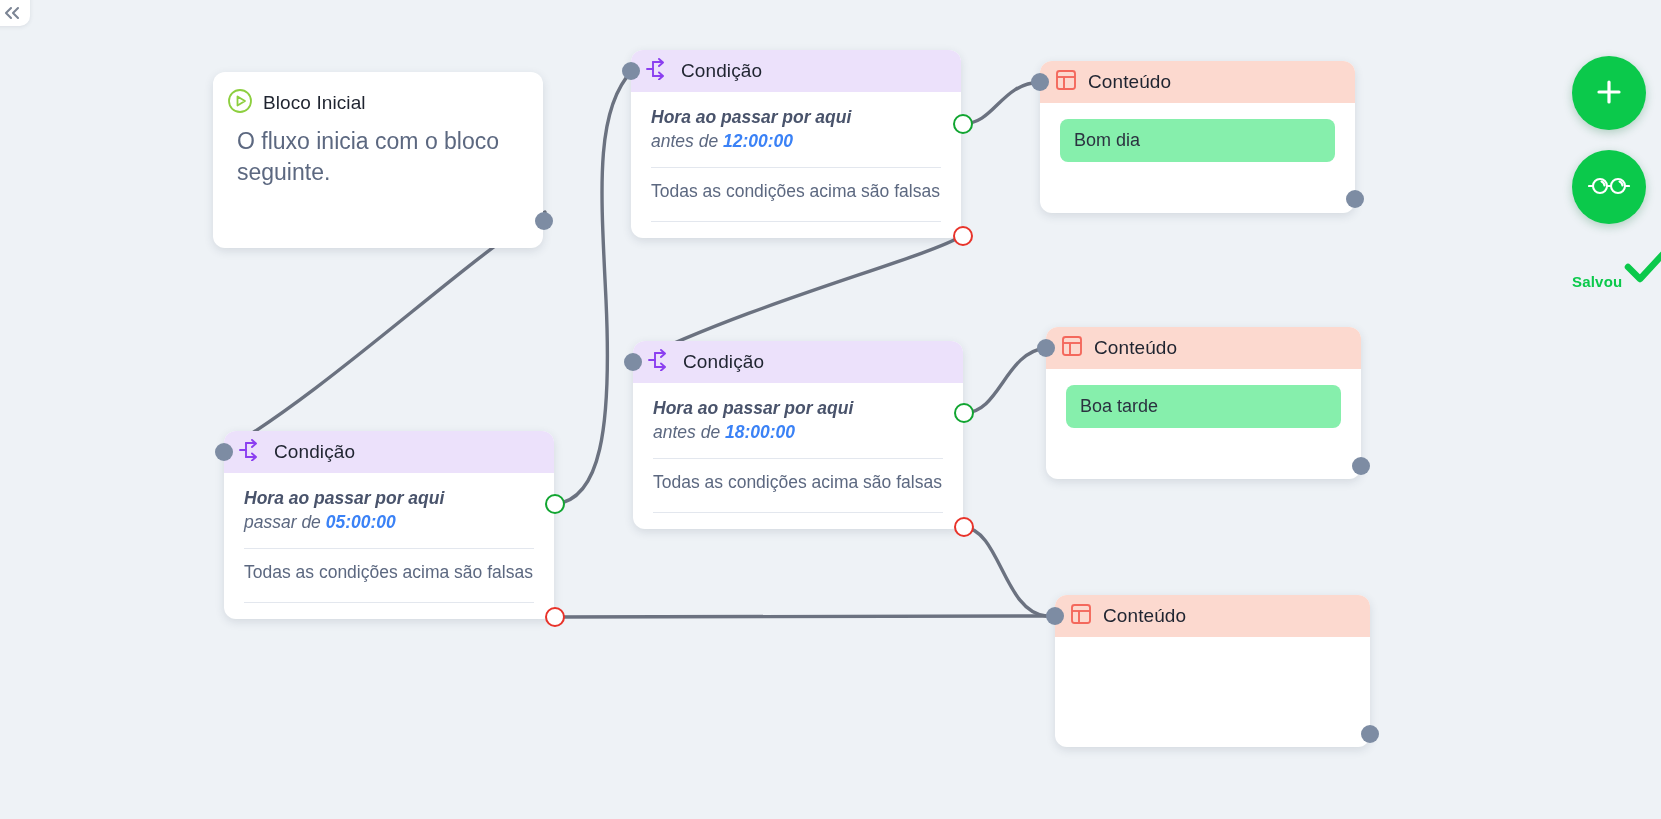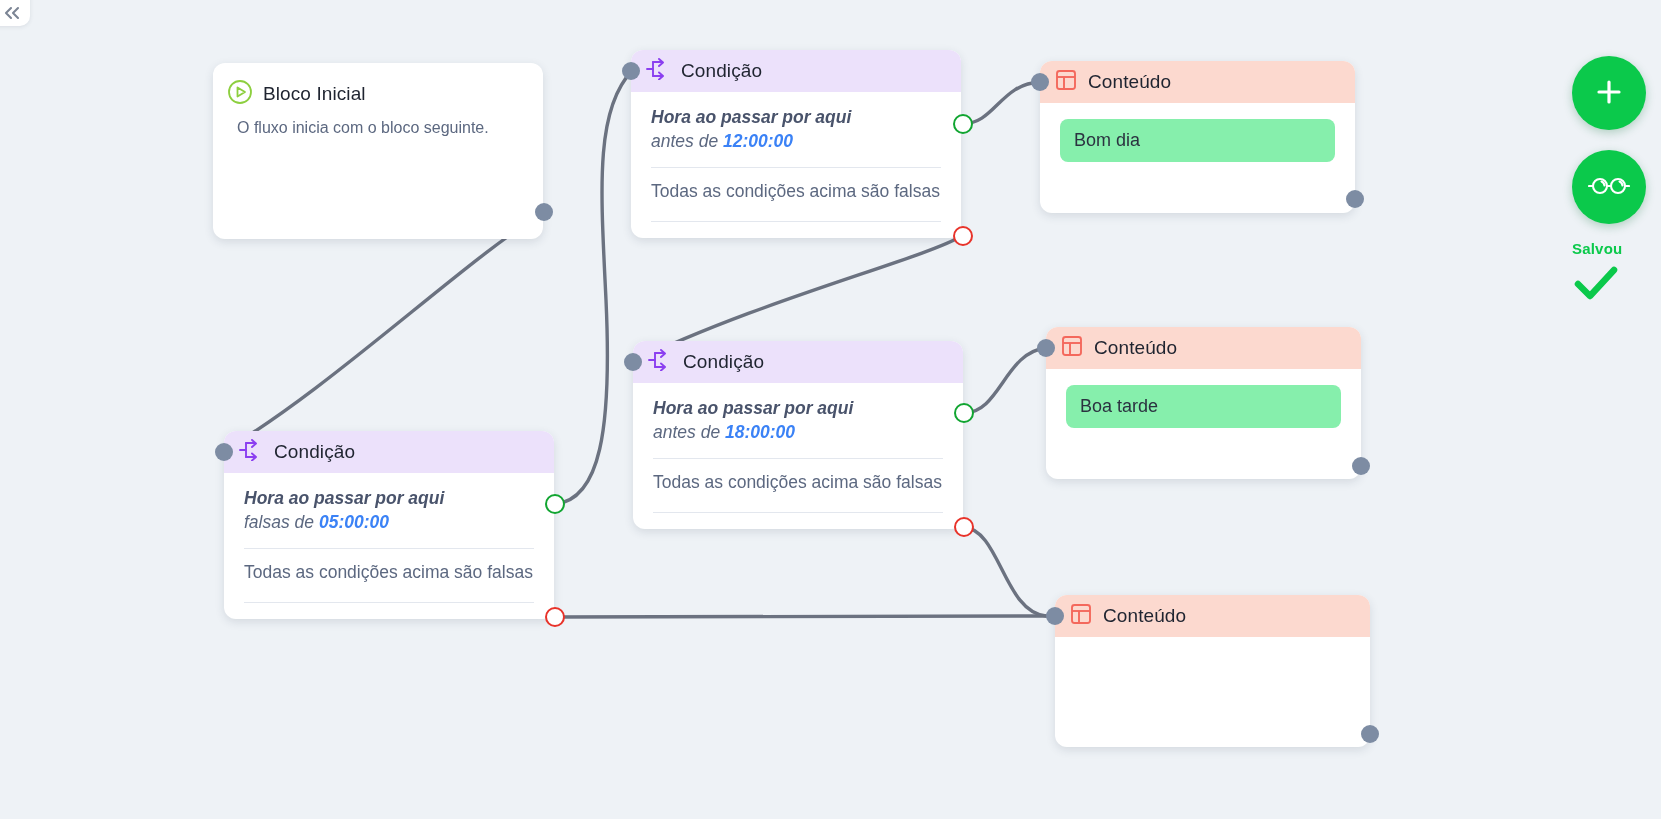--- a/index.html
+++ b/index.html
@@ -54,21 +54,21 @@
   .node-header.cont { background: #fcd9cf; }
   .node-header.start { background: transparent; height: 54px; padding-top: 8px; }
   .node-title { font-size: 19px; letter-spacing: .1px; }
 
   .node-body { padding: 14px 20px 16px 20px; }
 
   
   .start-node { width: 330px; height: 176px; }
   .start-text {
     padding: 0 28px 0 24px;
-    font-size: 16px;
+    font-size: 23px;
     line-height: 1.36;
     color: #5c6880;
   }
 
   
   .cond-node { width: 330px; }
   .cond-rule { font-size: 17.5px; line-height: 1.36; color: #5c6880; font-style: italic; }
   .cond-rule b { color: #3b82f6; font-weight: 700; }
   .cond-rule .lead { font-weight: 700; color: #49536b; display:block; }
   .cond-sep { height: 1px; background: #e3e7ee; margin: 13px 0 12px 0; }
@@ -101,21 +101,21 @@
     background: #0bc94b;
     display: flex; align-items: center; justify-content: center;
     box-shadow: 0 3px 10px rgba(20,120,60,.28);
     cursor: pointer;
     z-index: 30;
     border: none;
   }
   .save-status {
     position: absolute;
     z-index: 30;
-    display: flex; flex-direction: column; align-items: flex-start;
+    display: flex; align-items: flex-end;
     width: 74px;
   }
   .save-label {
     font-size: 15px; font-weight: 700; color: #0bc94b;
     letter-spacing: .2px;
   }
 </style>
 </head>
 <body>
 
@@ -140,21 +140,21 @@
 
     <path d="M 962 236 C 920 260, 760 300, 631 363" fill="none" stroke="#6b7280" stroke-width="3.4" stroke-linecap="round"></path>
 
     <path d="M 964 413 C 1000 413, 1005 352, 1046 348" fill="none" stroke="#6b7280" stroke-width="3.4" stroke-linecap="round"></path>
 
     <path d="M 964 527 C 1000 530, 1004 612, 1046 616" fill="none" stroke="#6b7280" stroke-width="3.4" stroke-linecap="round"></path>
 
     <path d="M 555 617 L 1046 616" fill="none" stroke="#6b7280" stroke-width="3.4" stroke-linecap="round"></path>
   </svg>
 
-  <div class="node start-node" style="left:213px; top:63px;">
+  <div class="node start-node" style="left:213px; top:72px;">
     <div class="node-header start">
       <span>
         <svg width="26" height="26" viewBox="0 0 26 26" fill="none">
           <circle cx="13" cy="13" r="11" stroke="#8dcf3f" stroke-width="1.8"></circle>
           <path d="M10.5 8.5 L18 13 L10.5 17.5 Z" fill="none" stroke="#8dcf3f" stroke-width="1.8" stroke-linejoin="round"></path>
         </svg>
       </span>
       <span class="node-title">Bloco Inicial</span>
     </div>
     <div class="start-text">
@@ -231,21 +231,21 @@
           <path d="M8 18 H17"></path>
           <polyline points="14,1 18,4.5 14,8"></polyline>
           <polyline points="14,14.5 18,18 14,21.5"></polyline>
         </svg>
       </span>
       <span class="node-title">Condição</span>
     </div>
     <div class="node-body">
       <div class="cond-rule">
         <span class="lead">Hora ao passar por aqui</span>
-        <span>falsas de</span>
+        <span>passar de</span>
         <b>05:00:00</b>
       </div>
       <div class="cond-sep"></div>
       <div class="cond-else">Todas as condições acima são falsas</div>
       <div class="cond-foot"></div>
     </div>
     <div class="port port-in" style="left:-9px;  top:12px;"></div>
     <div class="port port-true" style="left:321px; top:63px;"></div>
     <div class="port port-false" style="left:321px; top:176px;"></div>
   </div>

